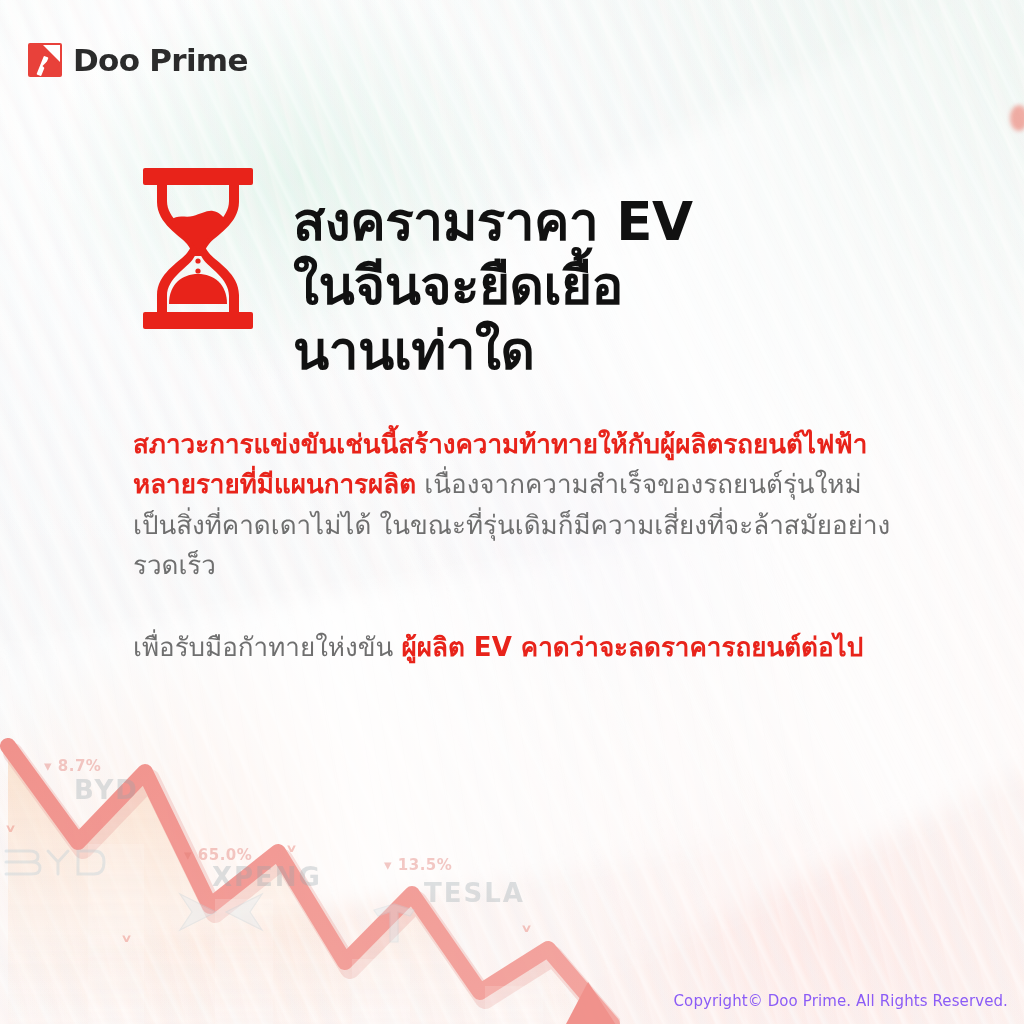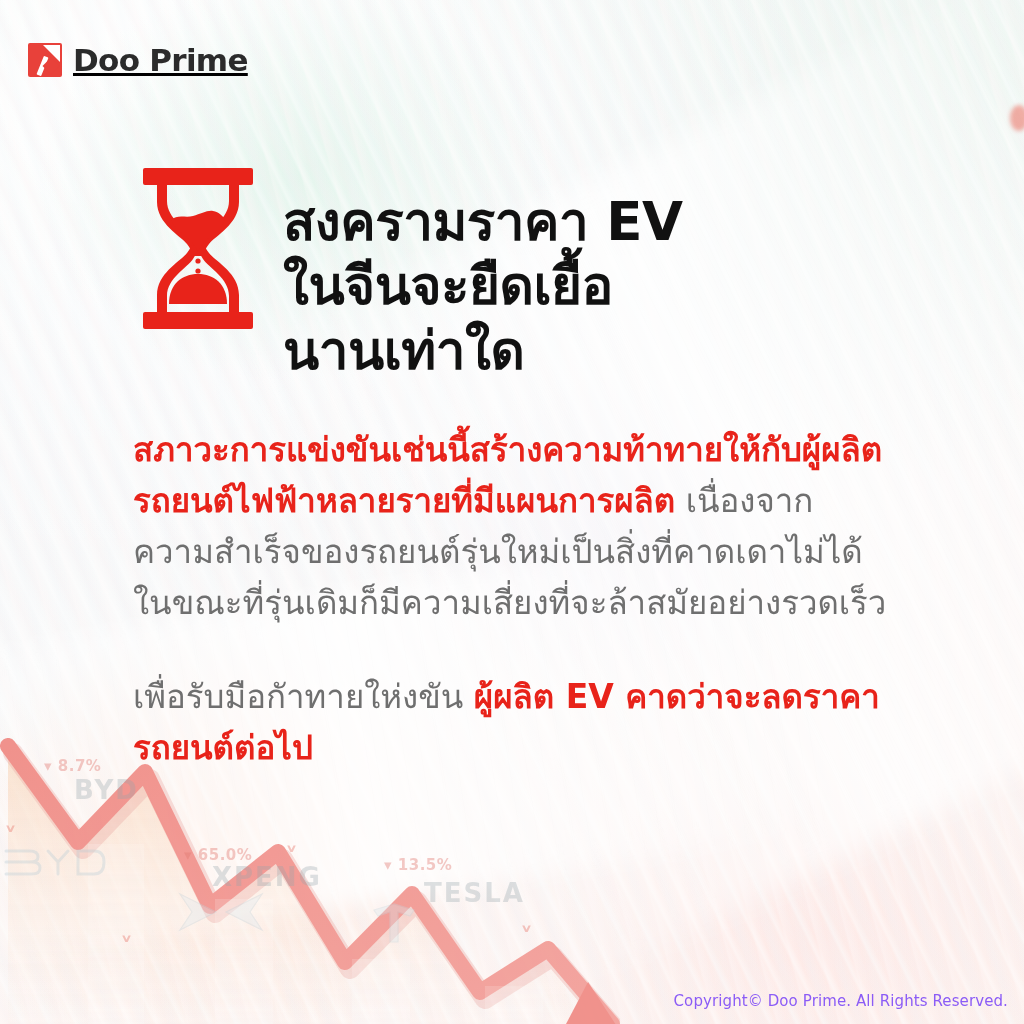--- a/index.html
+++ b/index.html
@@ -150,21 +150,20 @@
     line-height: 1;
   }
 
   
   .logo {
     position: absolute;
     left: 28px; top: 42px;
     display: flex;
     align-items: center;
     gap: 11px;
-    text-decoration: underline;
   }
   .logo-mark {
     width: 34px; height: 34px;
     position: relative;
     background: #e8413a;
     border-radius: 2px;
     overflow: hidden;
     flex: 0 0 auto;
   }
   .logo-mark .slash {
@@ -198,21 +197,21 @@
     color: #2b2b2b;
   }
 
   
   .hero {
     position: absolute;
     left: 133px; top: 150px;
     width: 800px;
     display: flex;
     align-items: flex-start;
-    gap: 20px;
+    gap: 30px;
   }
   .hourglass {
     flex: 0 0 auto;
     width: 130px;
     margin-top: 16px;
   }
   .hourglass svg { display: block; width: 130px; height: 165px; }
 
   .headline {
     font-family: "DejaVu Sans", "Liberation Sans", sans-serif;
@@ -224,21 +223,21 @@
     padding-top: 4px;
   }
   .headline .ln { display: block; white-space: nowrap; }
 
   
   .body-copy {
     position: absolute;
     left: 133px; top: 424px;
     width: 760px;
     font-family: "DejaVu Sans", "Liberation Sans", sans-serif;
-    font-size: 33px;
+    font-size: 26px;
     line-height: 1.55;
     color: #6f6f6f;
   }
   .body-copy p { margin: 0; }
   .body-copy .para-gap { height: 42px; }
   .hl {
     color: #e8231a;
     font-weight: 700;
   }
 

